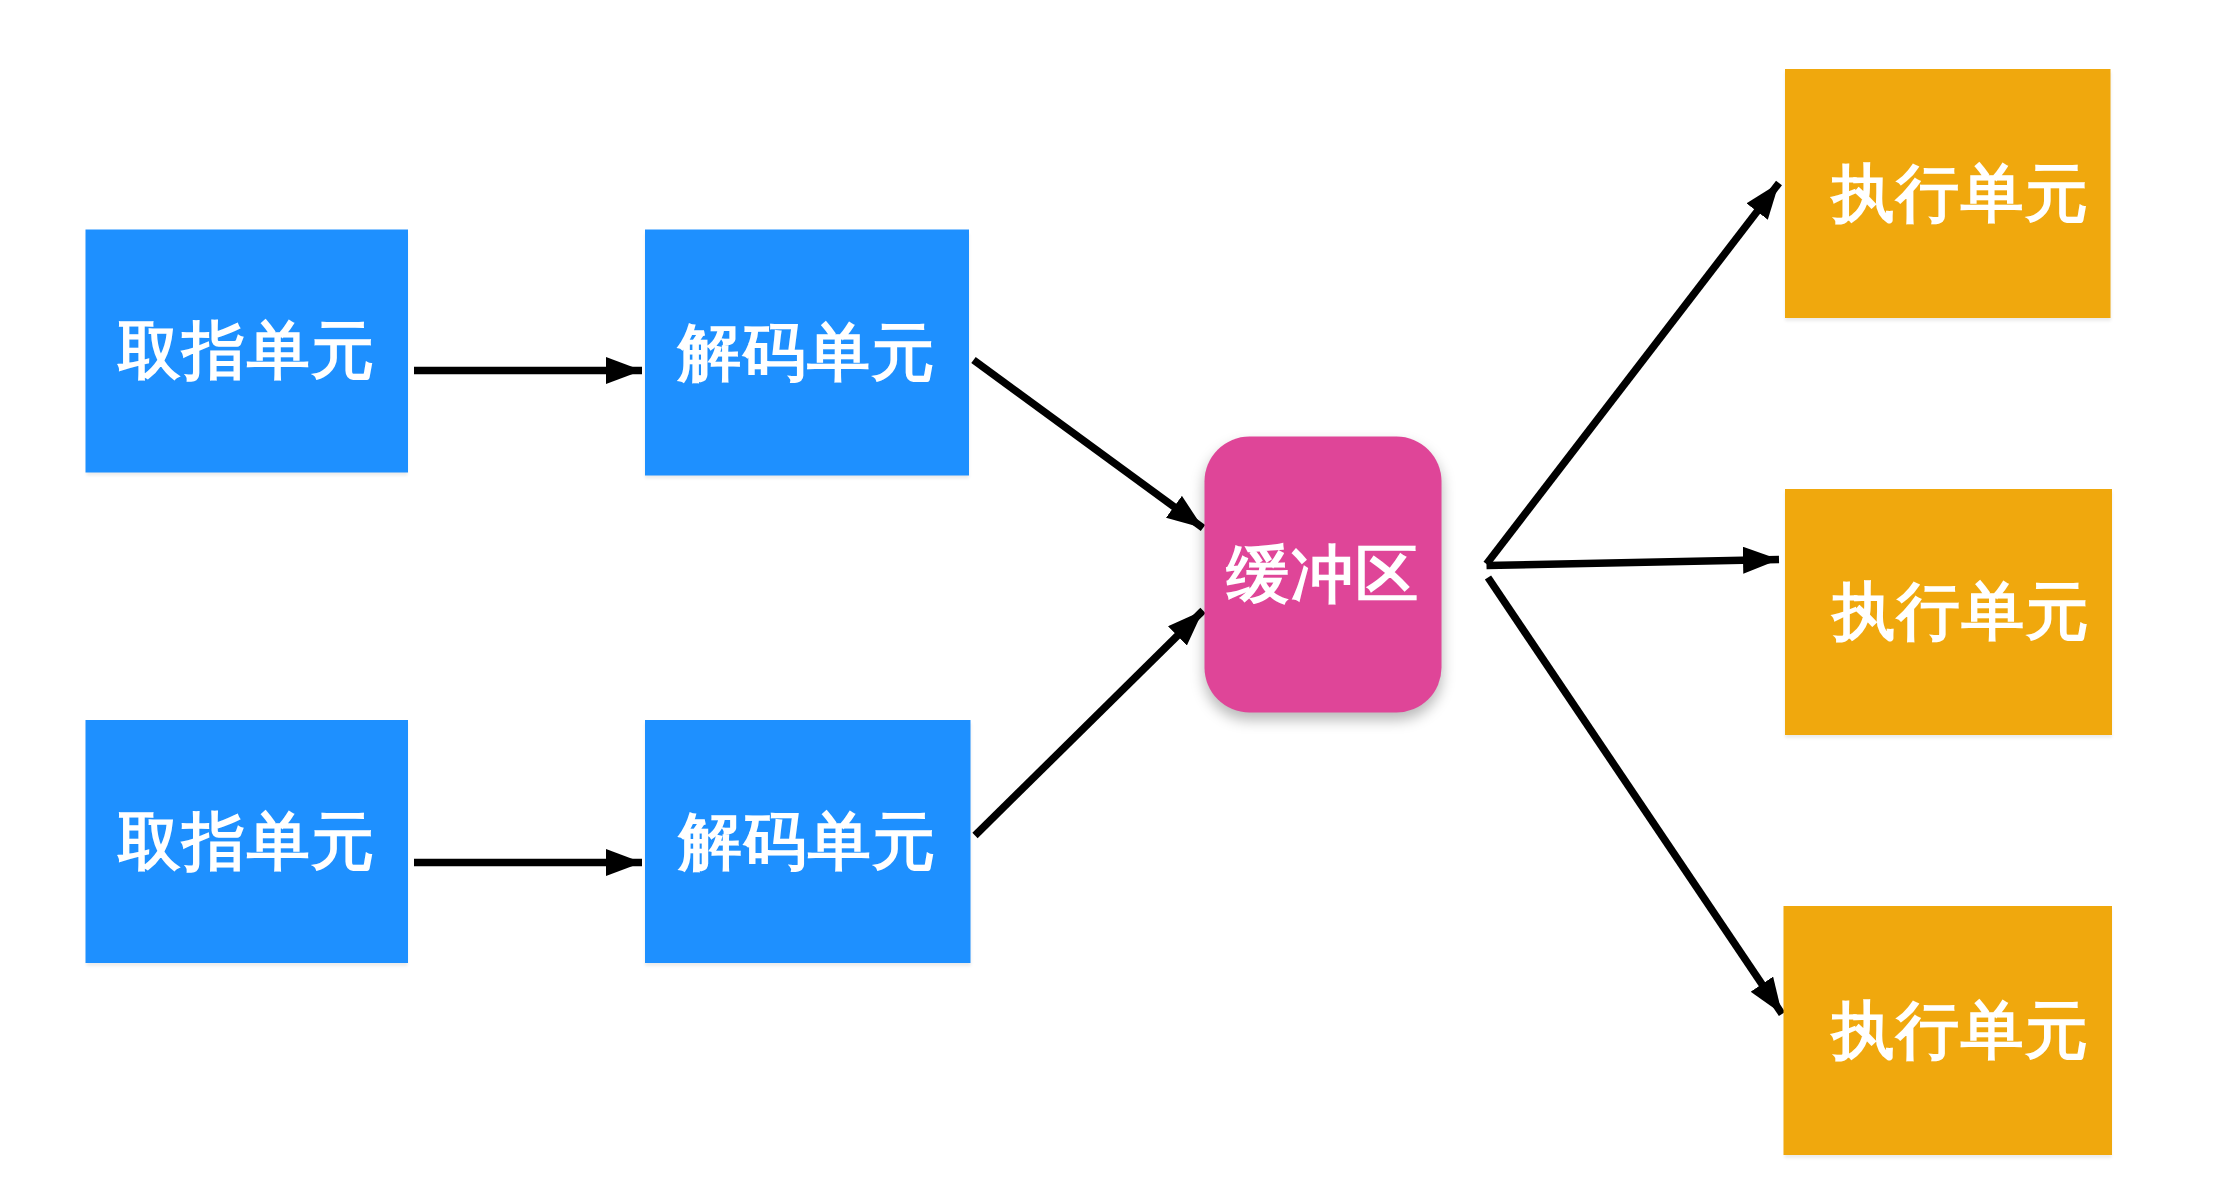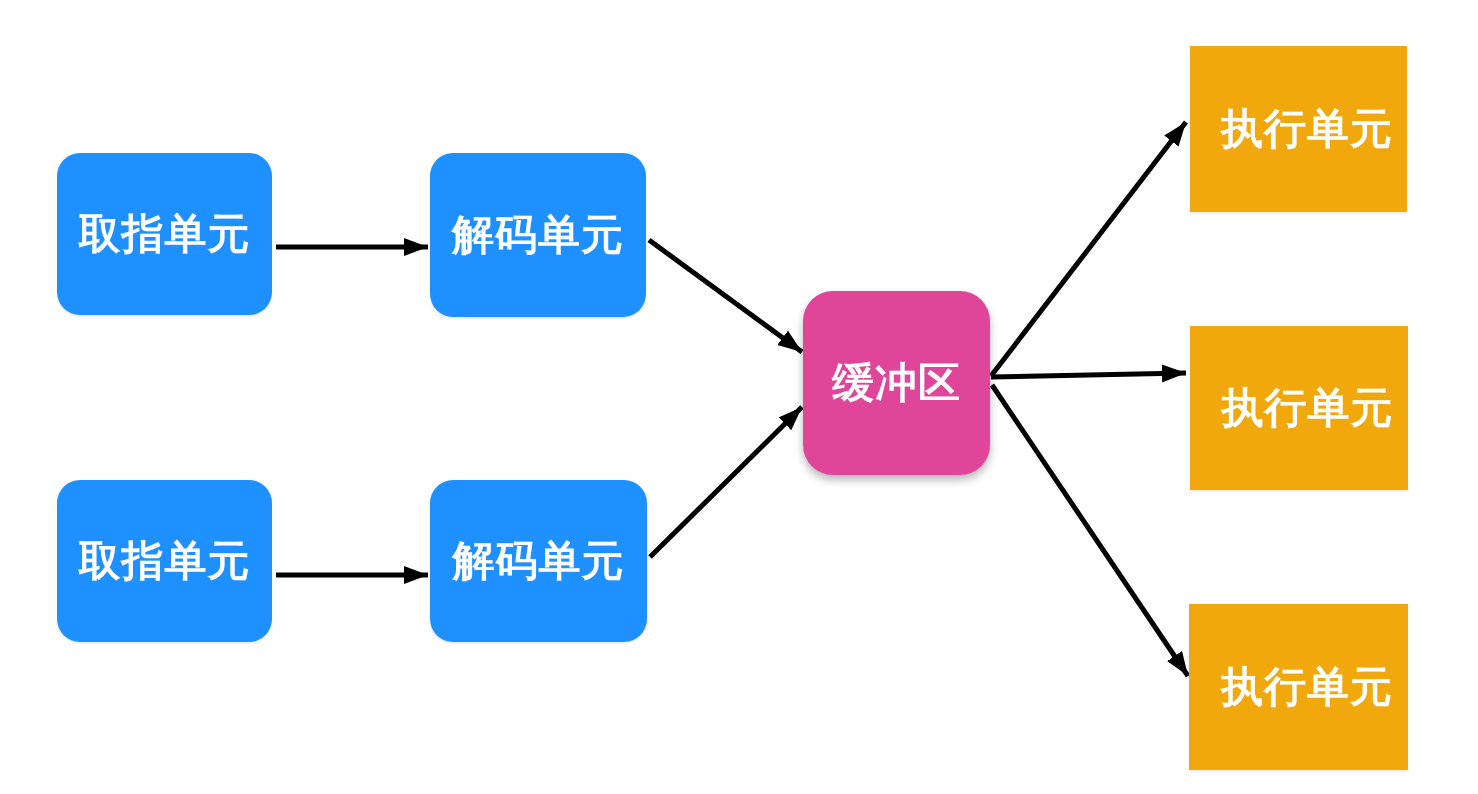--- a/index.html
+++ b/index.html
@@ -38,38 +38,37 @@
     color: var(--label, #ffffff);
     font-size: 42px;
     font-weight: 600;
     letter-spacing: 1px;
     white-space: nowrap;
     box-sizing: border-box;
   }
   .node-fetch, .node-decode {
     background: var(--blue, #1e90ff);
     box-shadow: 0 2px 2px rgba(0,0,0,0.08);
-    border-radius: 23px;
   }
   .node-execute {
     background: var(--orange, #f0a80d);
     box-shadow: 0 2px 2px rgba(0,0,0,0.08);
     padding-left: 17px;
   }
   .node-buffer {
     background: var(--pink, #df4598);
     border-radius: 30px;
     box-shadow: 0 5px 9px rgba(0,0,0,0.28);
   }
   
   #node-fetch-1   { left: 57px;   top: 153px; width: 215px; height: 162px; }
   #node-decode-1  { left: 430px;  top: 153px; width: 216px; height: 164px; }
   #node-fetch-2   { left: 57px;   top: 480px; width: 215px; height: 162px; }
   #node-decode-2  { left: 430px;  top: 480px; width: 217px; height: 162px; }
-  #node-buffer    { left: 803px;  top: 291px; width: 187px; height: 184px; }
+  #node-buffer    { left: 803px;  top: 291px; width: 158px; height: 184px; }
   #node-exec-1    { left: 1190px; top: 46px;  width: 217px; height: 166px; }
   #node-exec-2    { left: 1190px; top: 326px; width: 218px; height: 164px; }
   #node-exec-3    { left: 1189px; top: 604px; width: 219px; height: 166px; }
 </style>
 </head>
 <body>
 
 <div class="canvas">
 
   <svg class="arrow-layer" viewBox="0 0 1478 794" xmlns="http://www.w3.org/2000/svg">

